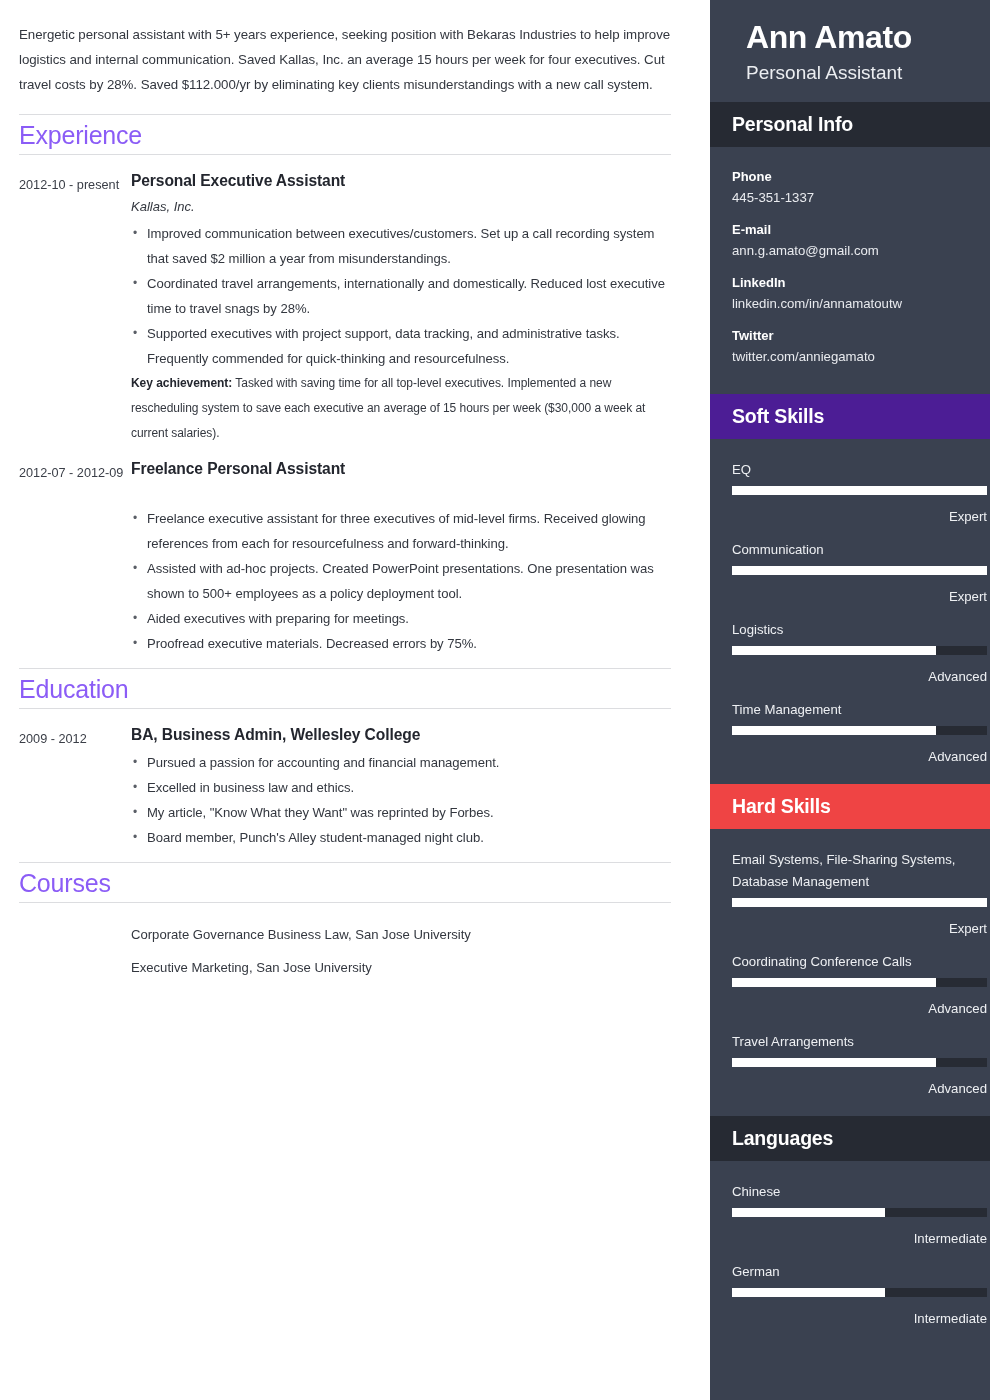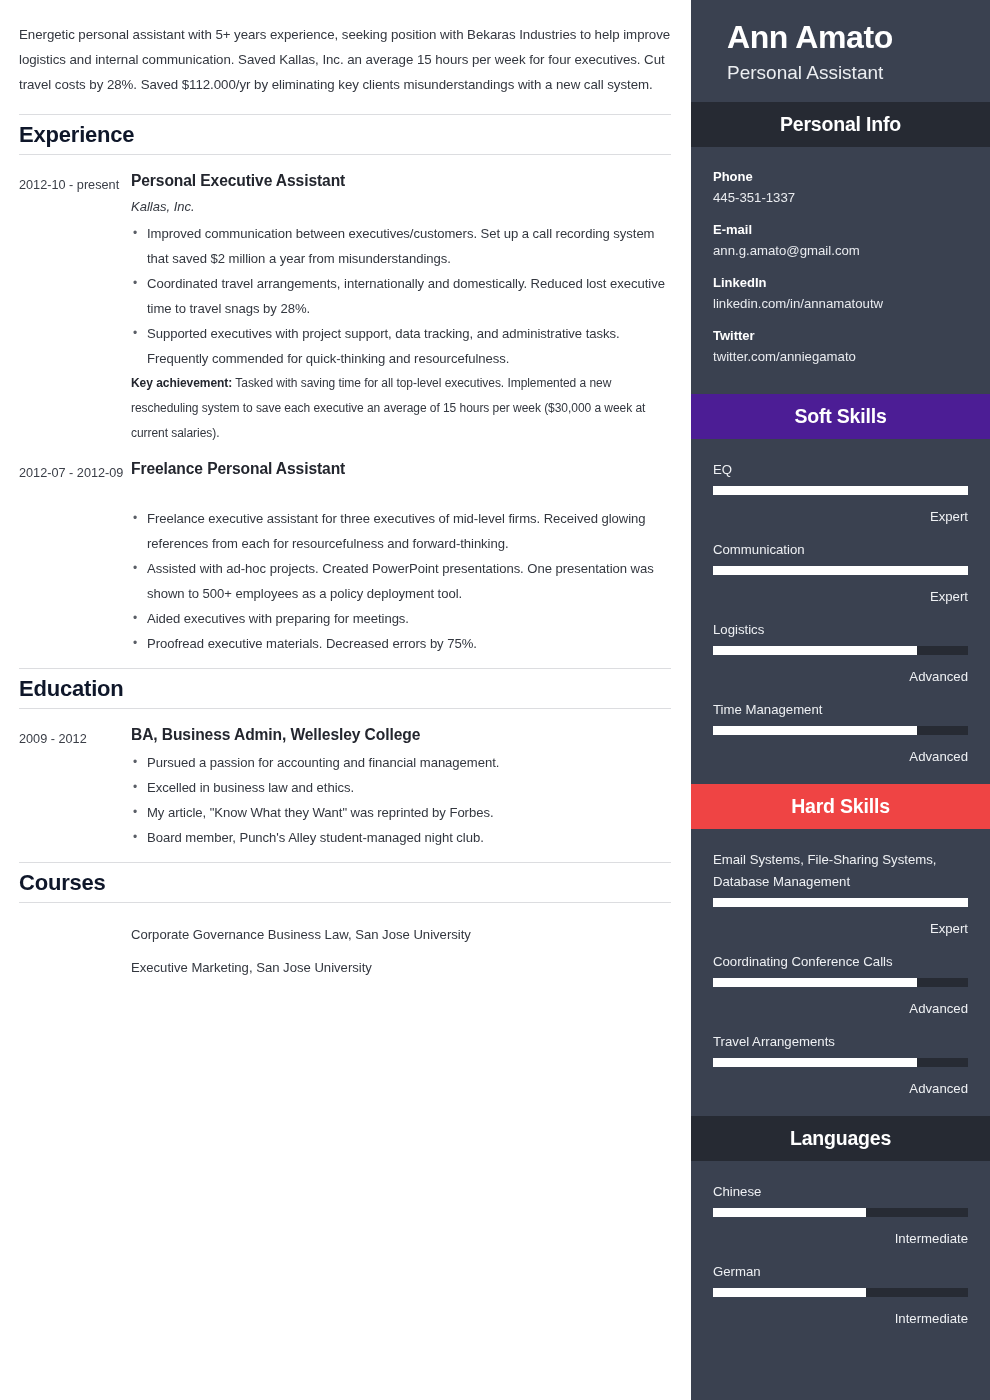--- a/index.html
+++ b/index.html
@@ -16,20 +16,21 @@
     font-size: 13px;
     overflow: hidden;
   }
 
   .page {
     position: relative;
     width: 862px;
     height: 1400px;
     display: flex;
     align-items: stretch;
+    gap: 19px;
   }
 
   
   .main {
     width: 691px;
     flex: 0 0 691px;
     padding: 22px 20px 0 19px;
     background: #ffffff;
   }
 
@@ -43,23 +44,23 @@
 
   .section { margin-bottom: 4px; }
 
   .section-head {
     border-top: 1px solid #dcdde0;
     border-bottom: 1px solid #dcdde0;
     padding: 9px 0 8px 0;
     margin-bottom: 15px;
   }
   .section-head h2 {
-    font-size: 22px;
-    font-weight: bold;
-    color: #0f172a;
+    font-size: 25px;
+    font-weight: normal;
+    color: #8b5cf6;
     letter-spacing: -0.2px;
     line-height: 22px;
   }
 
   .entry {
     display: flex;
     align-items: flex-start;
     margin-bottom: 12px;
   }
   .entry-dates {
@@ -159,21 +160,20 @@
   .sb-band {
     background: #262a33;
     padding: 9px 22px 10px 22px;
   }
   .sb-band h3 {
     font-size: 19.5px;
     font-weight: bold;
     color: #ffffff;
     line-height: 26px;
     letter-spacing: -0.2px;
-    text-align: center;
   }
 
   .sb-body {
     padding: 20px 22px 16px 22px;
     background: #3a4150;
   }
 
   .info-item { margin-bottom: 11px; }
   .info-item:last-child { margin-bottom: 2px; }
   .info-label {

